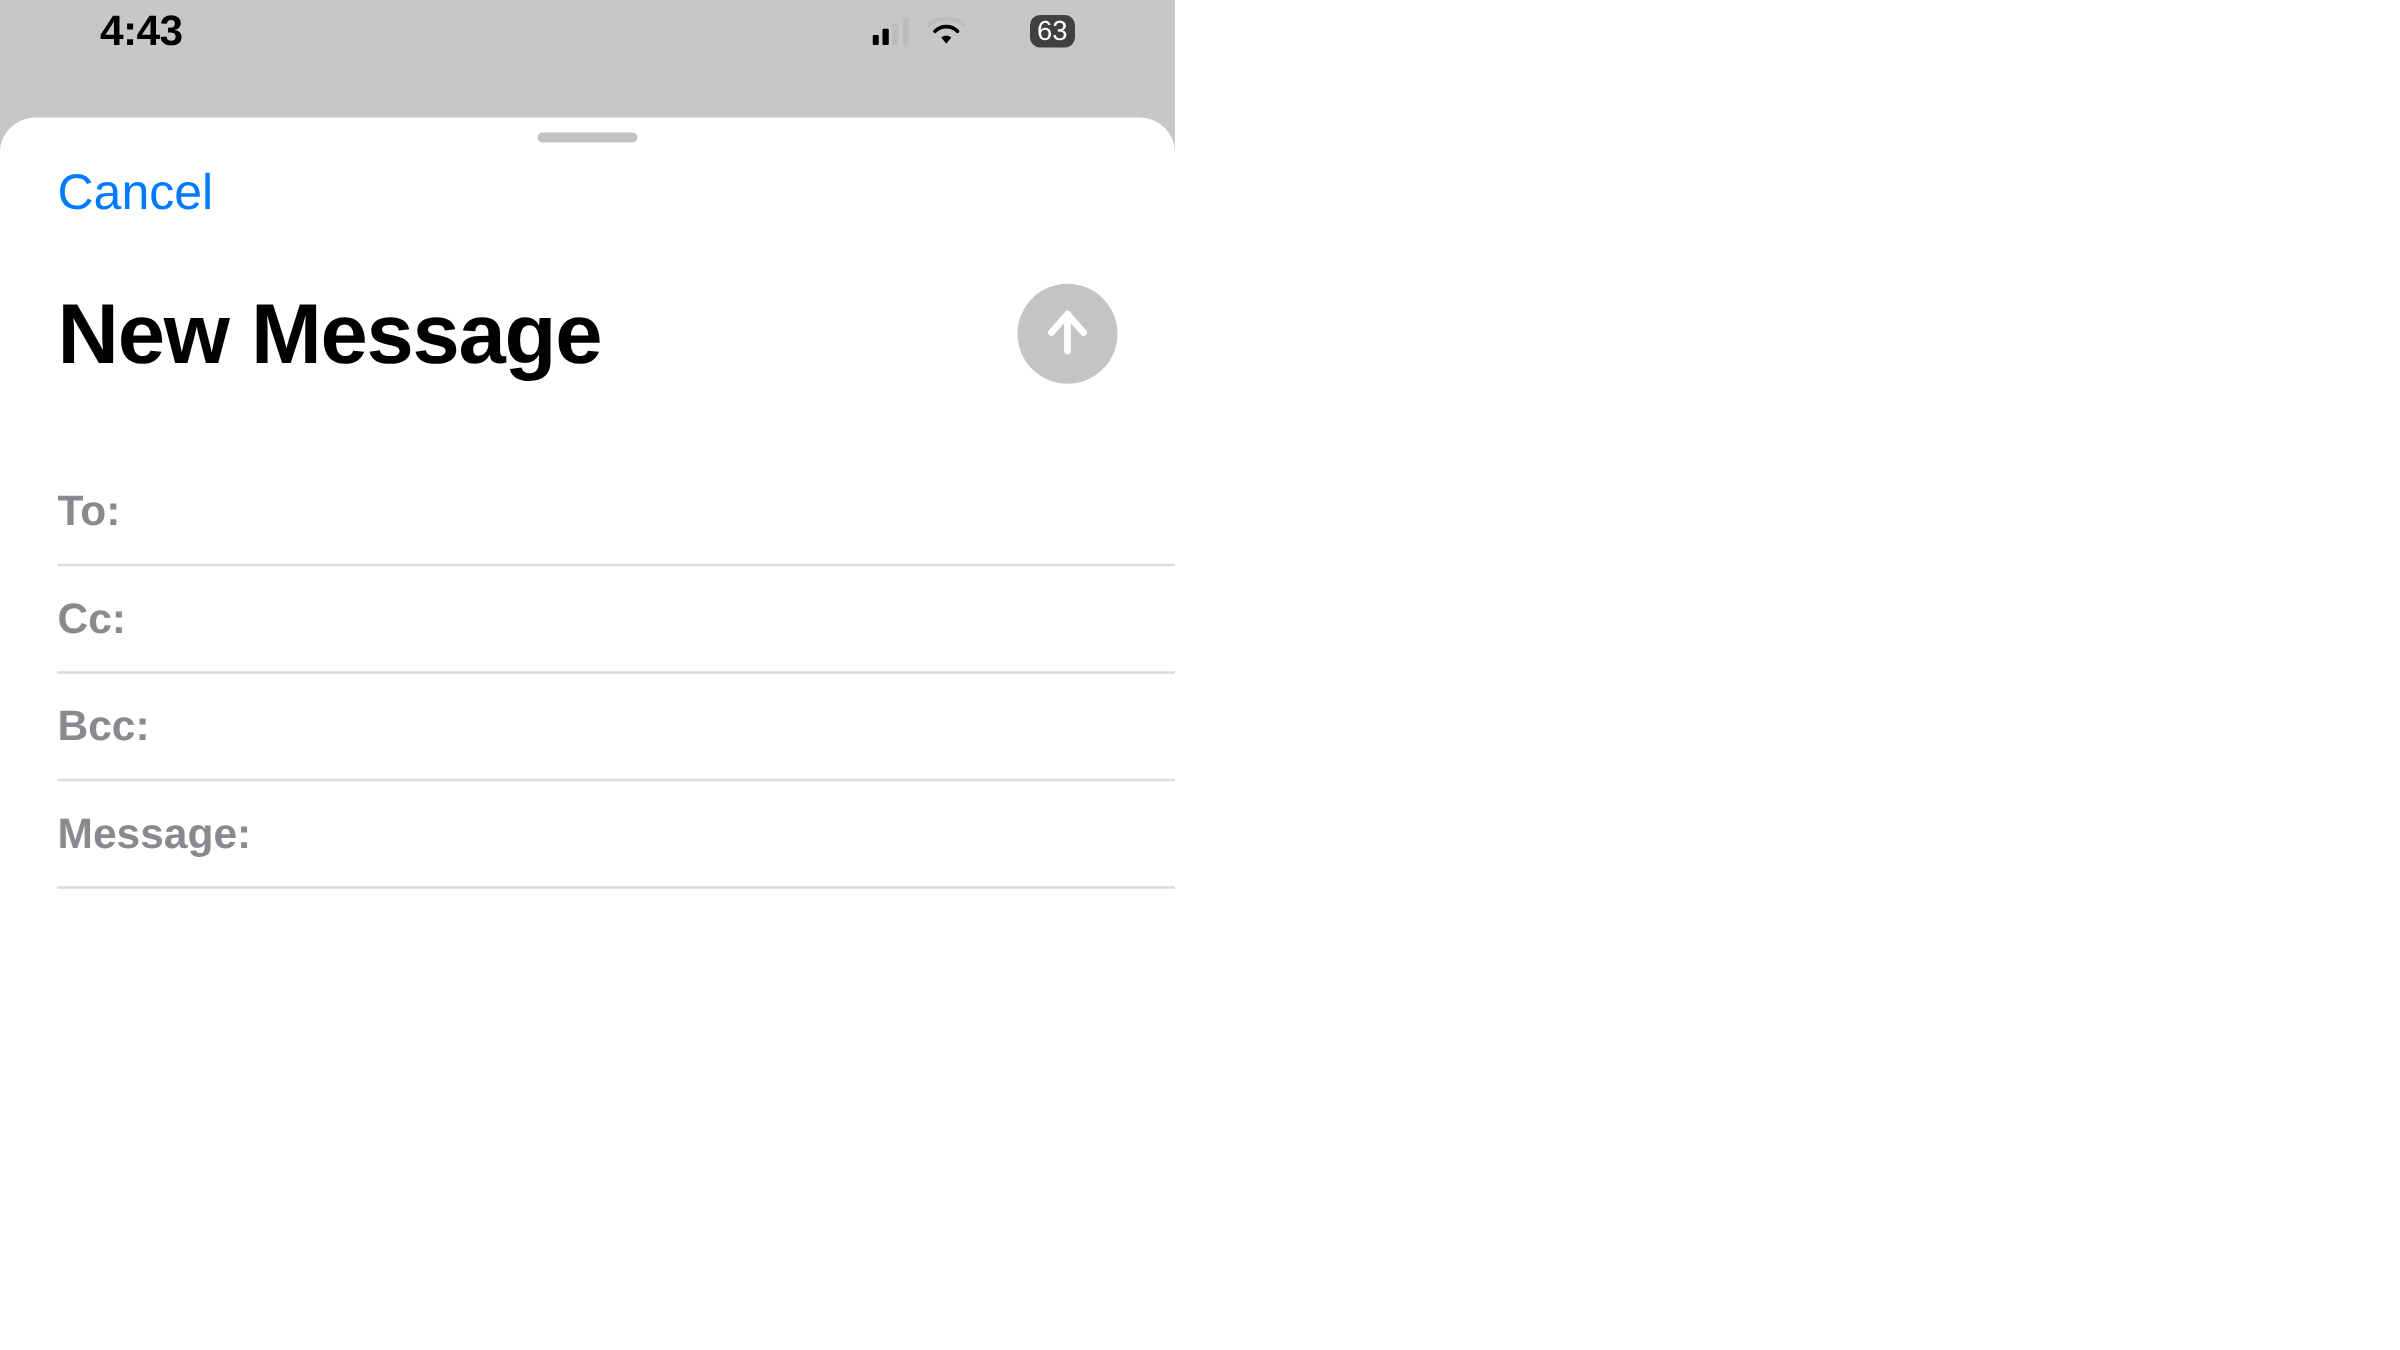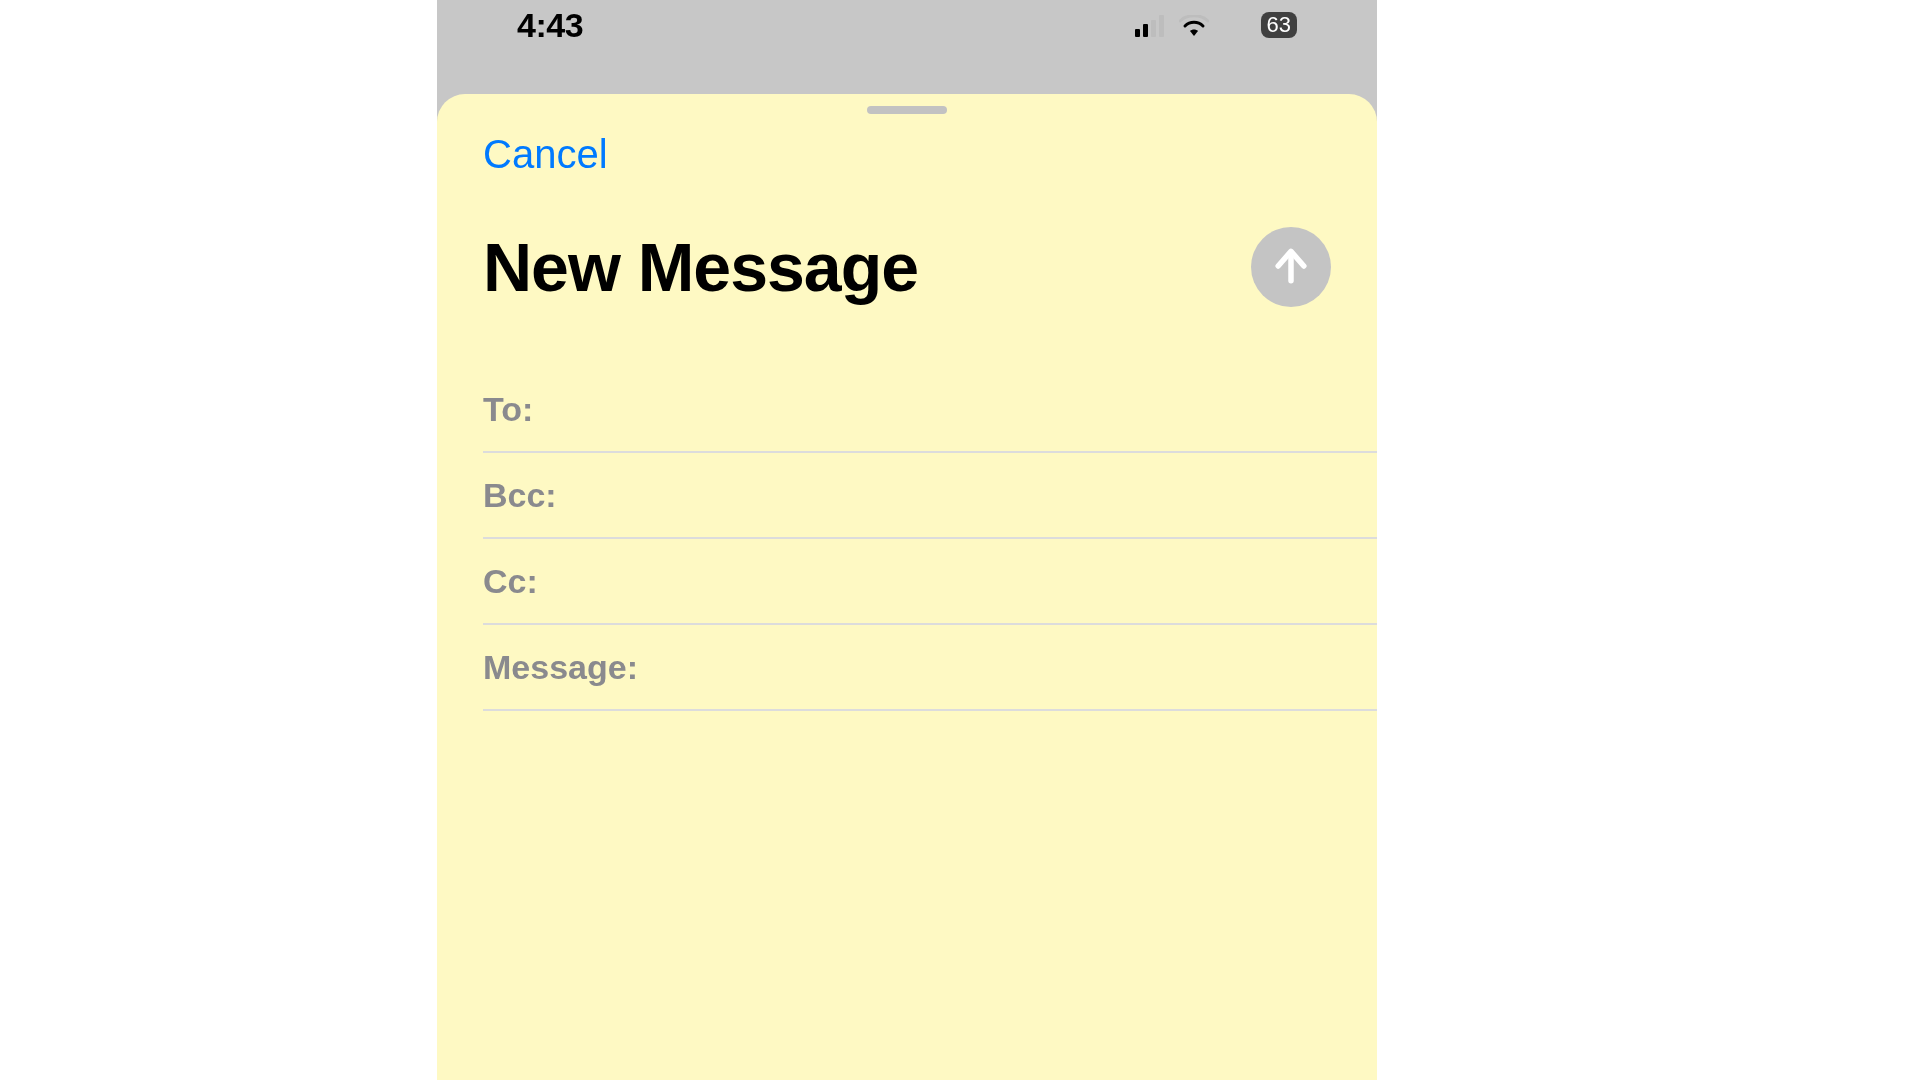--- a/index.html
+++ b/index.html
@@ -1,21 +1,20 @@
 <!DOCTYPE html>
 <html><head>
 <meta charset="utf-8">
 <style>
   * { box-sizing: border-box; margin: 0; padding: 0; }
   html, body { width: 1920px; height: 1080px; background: #ffffff; font-family: -apple-system, "Helvetica Neue", Helvetica, Arial, sans-serif; }
   .viewport {
     width: 1814px;
     height: 1080px;
     display: flex;
-    justify-content: center;
     background: #ffffff;
   }
   .phone-frame {
     width: 940px;
     height: 1080px;
     background: #c7c7c7;
     position: relative;
     overflow: hidden;
   }
   
@@ -44,21 +43,21 @@
     align-items: center;
     margin-left: 42px;
   }
   
   .sheet {
     position: absolute;
     top: 94px;
     left: 0;
     right: 0;
     bottom: 0;
-    background: #fef9c3;
+    background: #ffffff;
     border-top-left-radius: 28px;
     border-top-right-radius: 28px;
   }
   .grabber {
     width: 80px;
     height: 8px;
     background: #c2c2c2;
     border-radius: 4px;
     margin: 12px auto 0;
   }
@@ -169,25 +168,25 @@
           </span>
         </button>
       </div>
 
       <div class="fields">
         <div class="field-row">
           <span class="field-label">To:</span>
           <input class="field-input" value="" style="">
         </div>
         <div class="field-row">
-          <span class="field-label">Bcc:</span>
+          <span class="field-label">Cc:</span>
           <input class="field-input" value="" style="">
         </div>
         <div class="field-row">
-          <span class="field-label">Cc:</span>
+          <span class="field-label">Bcc:</span>
           <input class="field-input" value="" style="">
         </div>
         <div class="field-row">
           <span class="field-label">Message:</span>
           <input class="field-input" value="" style="">
         </div>
       </div>
 
     </div>
   </div>

